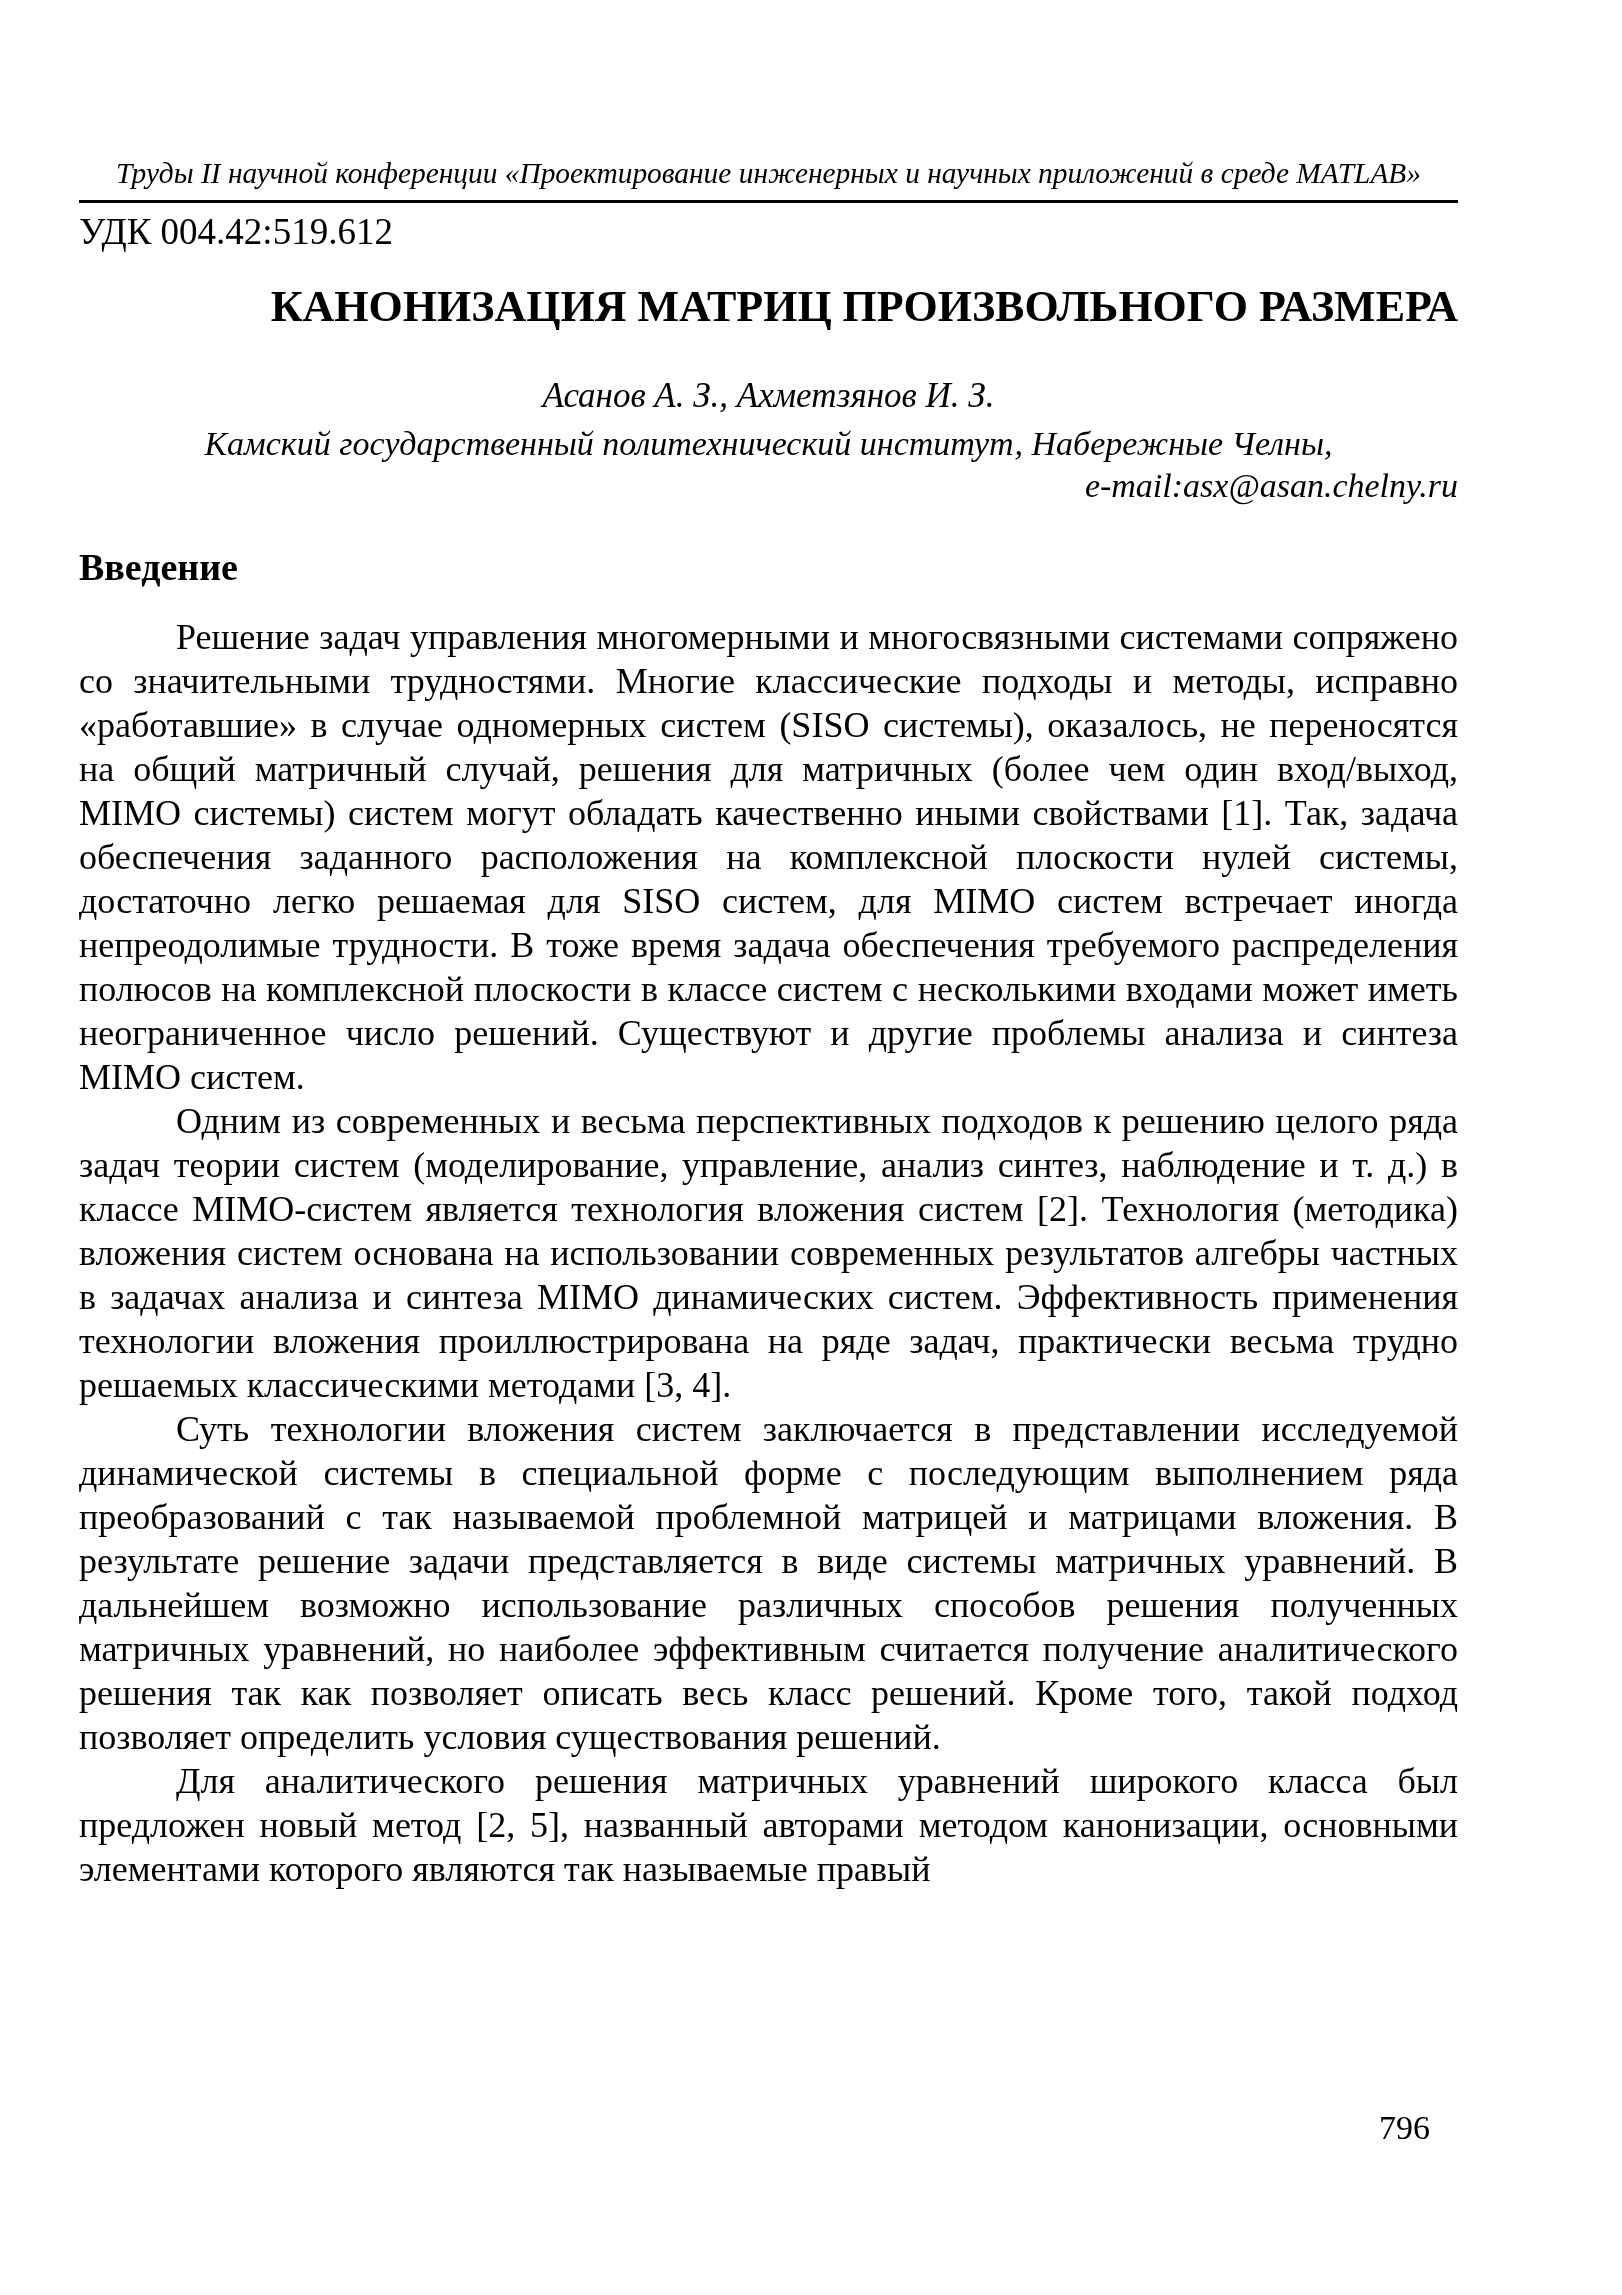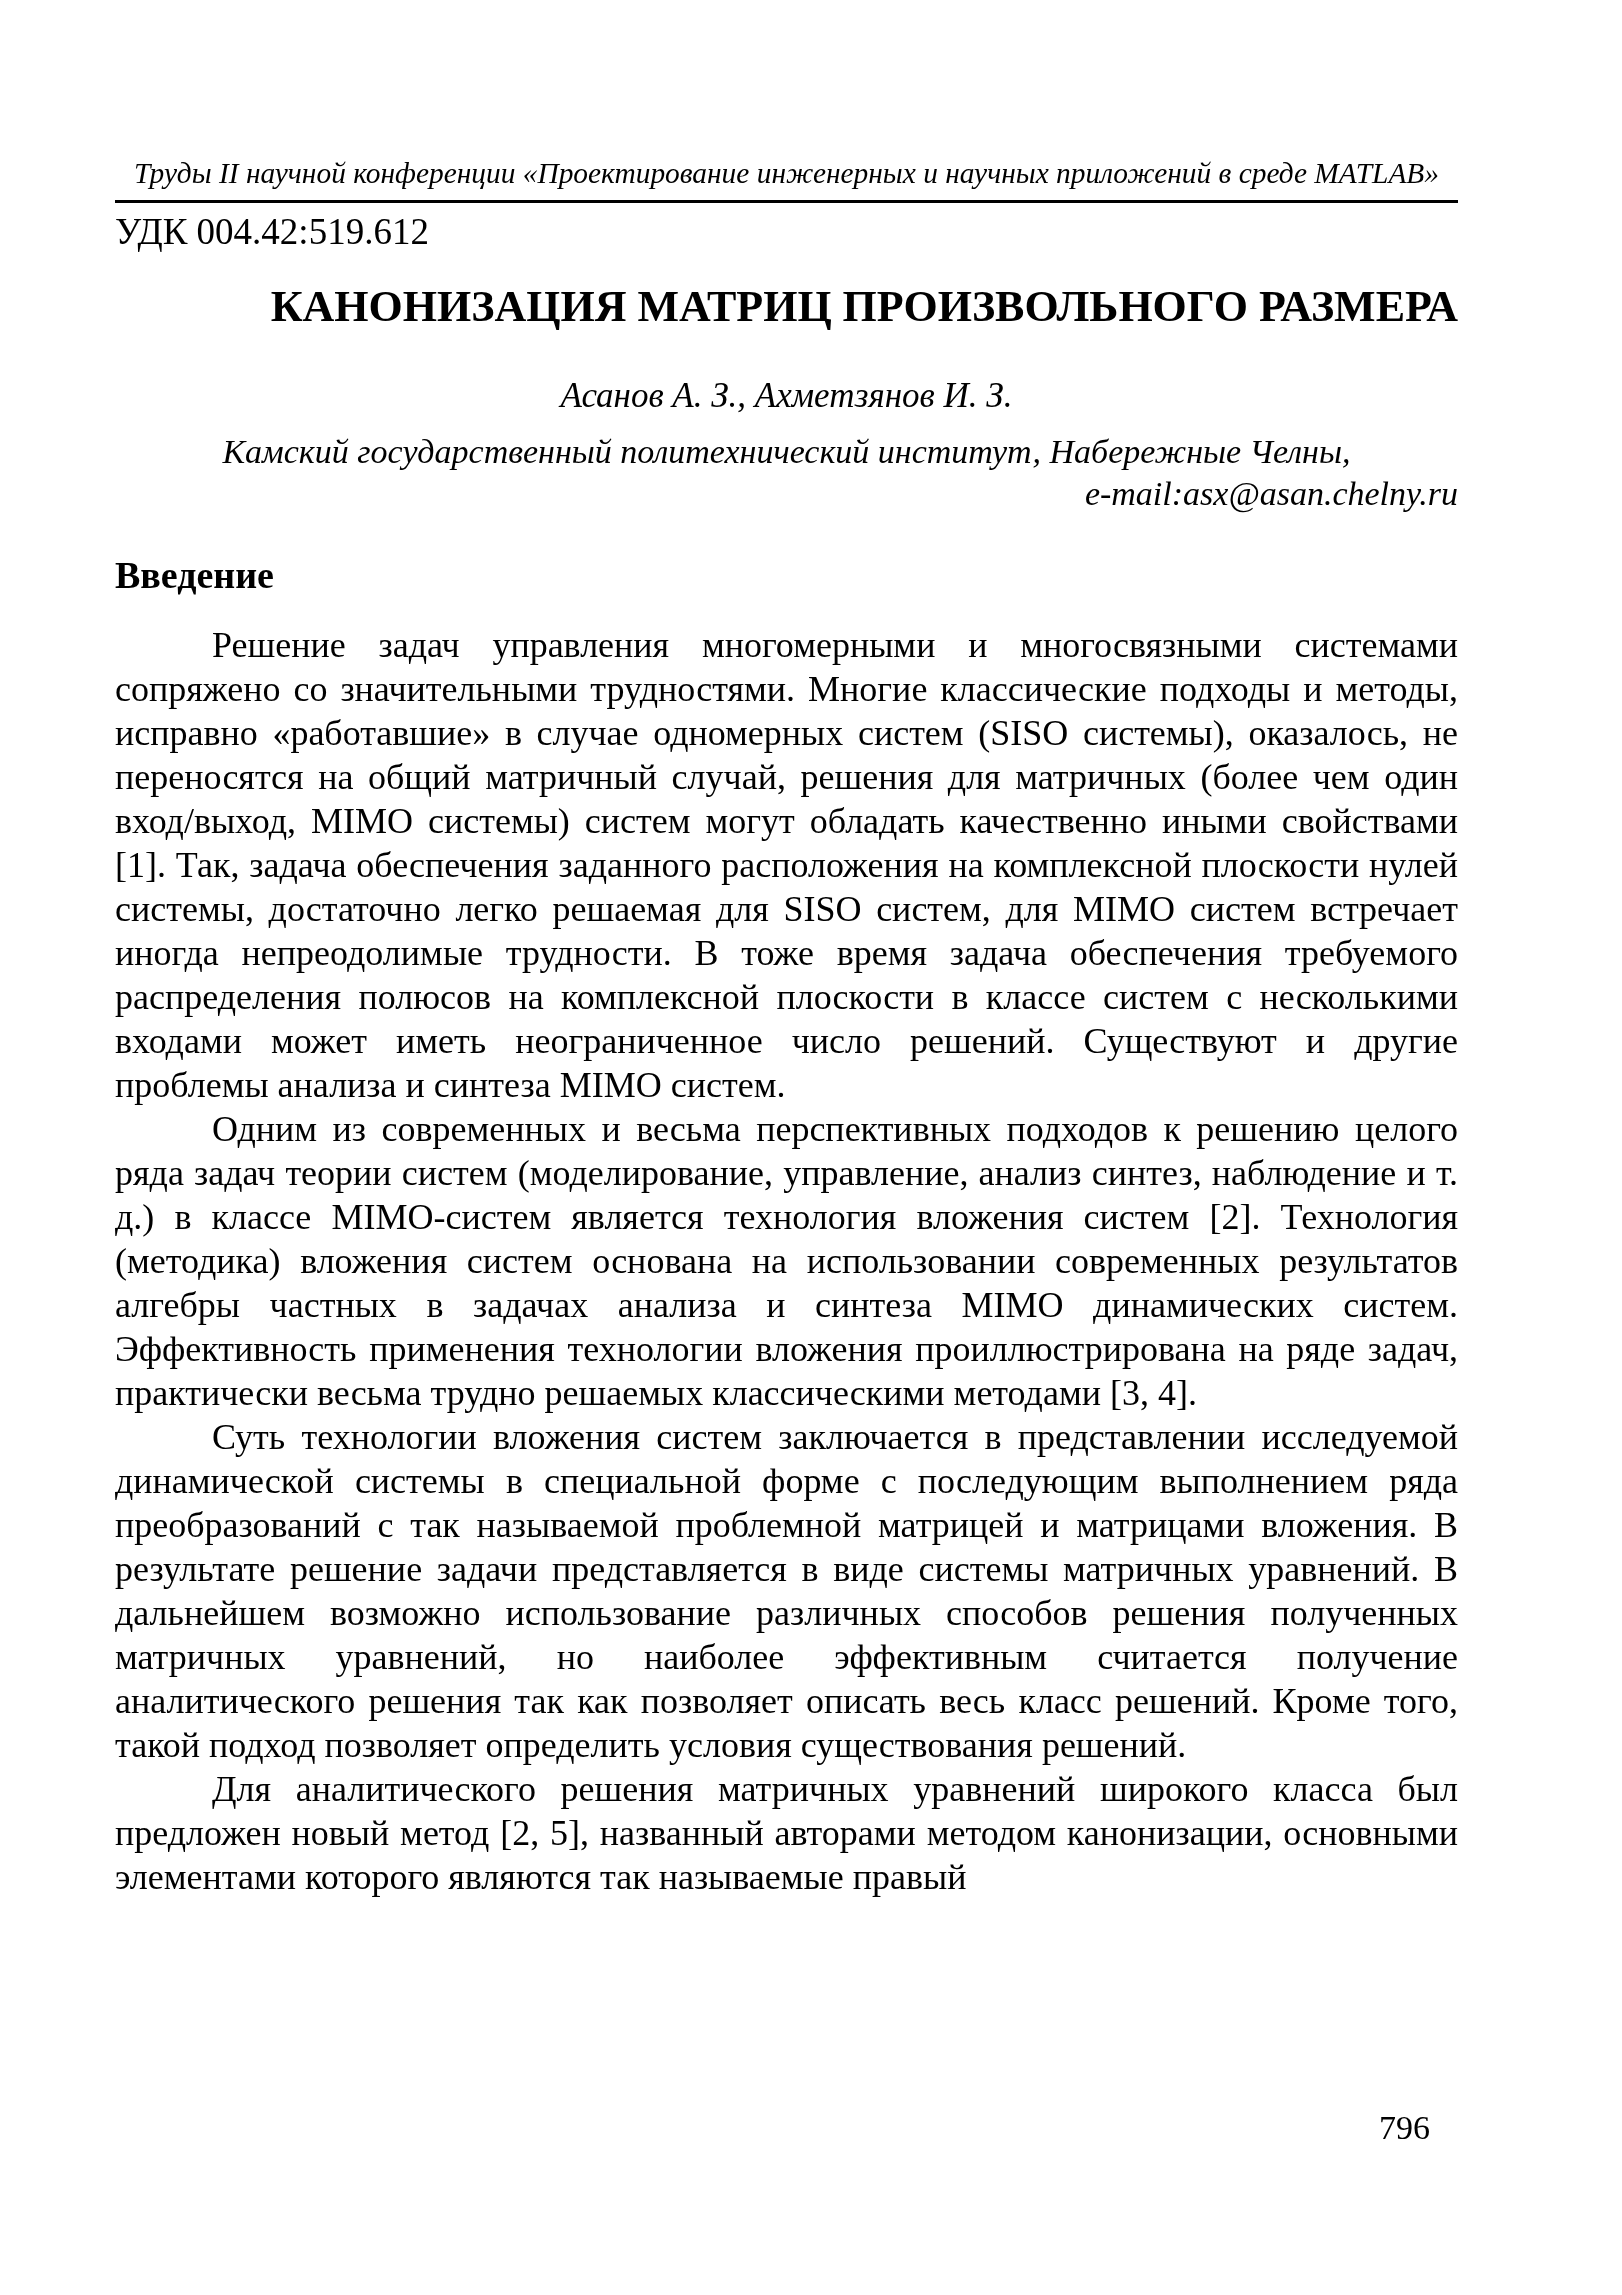--- a/index.html
+++ b/index.html
@@ -8,21 +8,21 @@
     background: #ffffff;
   }
   .page {
     position: relative;
     width: 1622px;
     height: 2295px;
     background: #ffffff;
     color: #000000;
     font-family: "Liberation Serif", "DejaVu Serif", serif;
     box-sizing: border-box;
-    padding: 156px 164px 0 115px;
+    padding: 156px 164px 0 79px;
     overflow: hidden;
   }
   .running-head-wrap {
     border-bottom: 3.9px solid #000000;
     padding-bottom: 9.2px;
   }
   .running-head-text {
     font-style: italic;
     font-size: 29.4px;
     line-height: 35px;
@@ -42,21 +42,21 @@
     text-align: right;
   }
   .authors {
     margin-top: 32px;
     font-style: italic;
     font-size: 35px;
     line-height: 43px;
     text-align: center;
   }
   .affiliation {
-    margin-top: 14px;
+    margin-top: 6px;
     font-style: italic;
     font-size: 34px;
     line-height: 41px;
     text-align: center;
   }
   .email {
     margin-top: 1.3px;
     font-style: italic;
     font-size: 34px;
     line-height: 41px;

